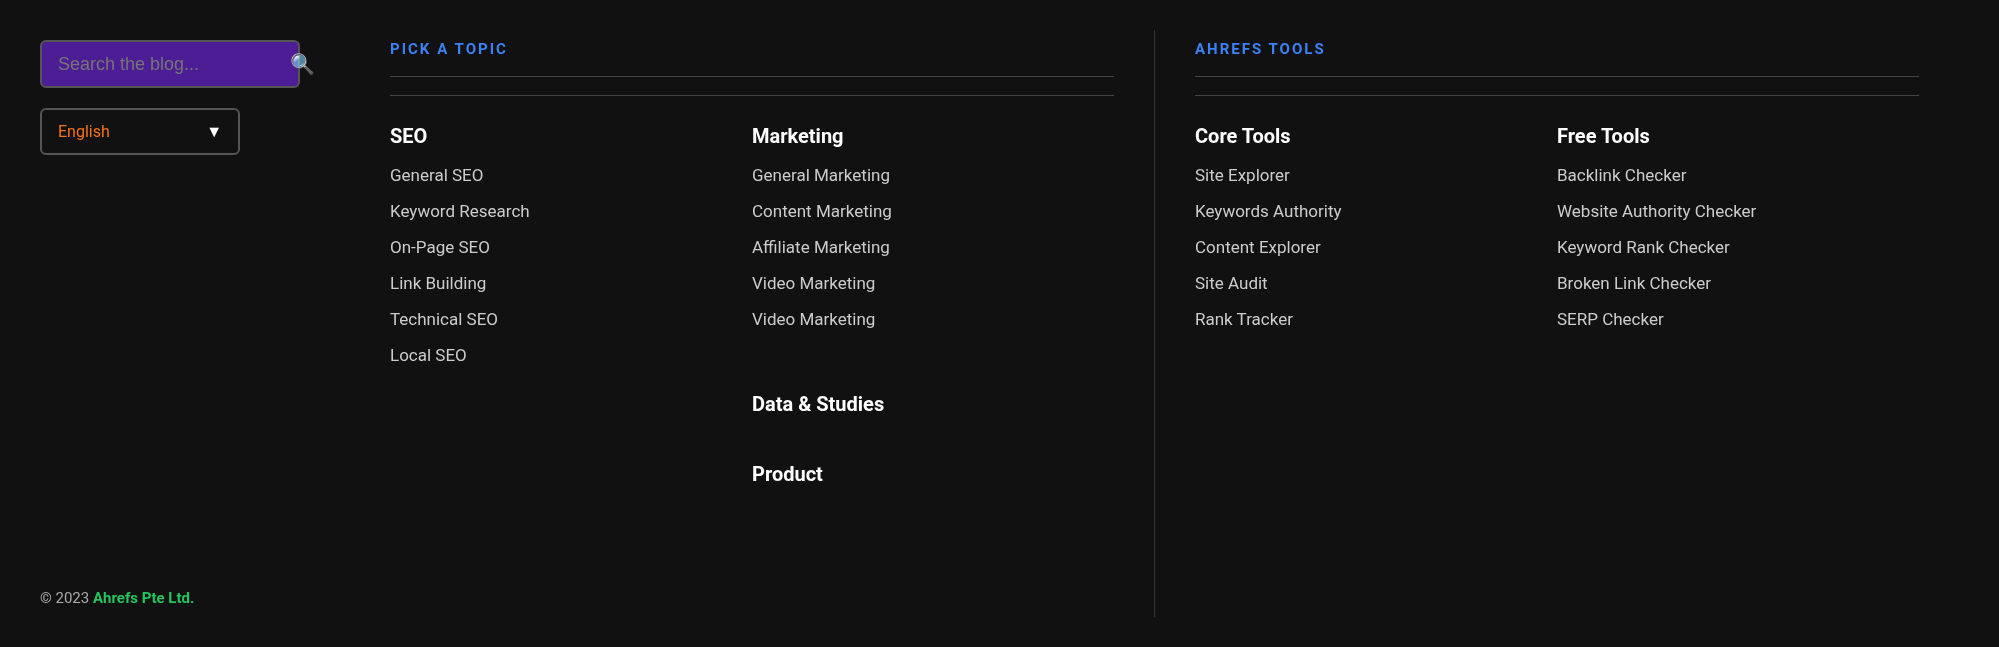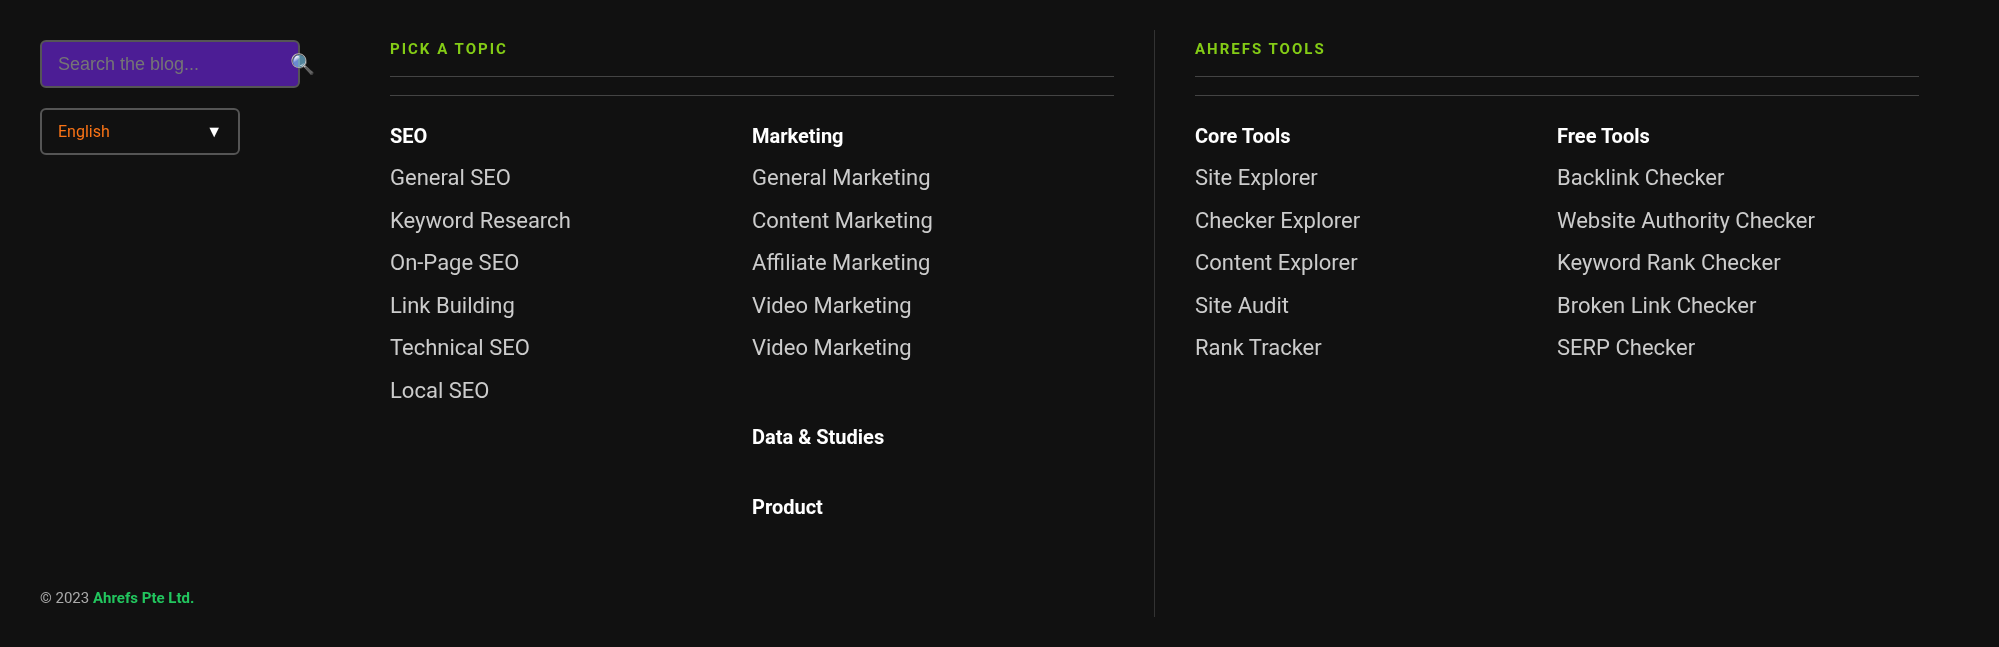--- a/index.html
+++ b/index.html
@@ -94,37 +94,37 @@
 
     .copyright span {
       color: #22c55e;
       font-weight: bold;
     }
 
     .section-title {
       font-size: 15px;
       font-weight: 700;
       letter-spacing: 2px;
-      color: #84cc16;
+      color: #3b82f6;
       text-transform: uppercase;
       margin-bottom: 18px;
       padding-bottom: 18px;
       border-bottom: 1px solid #444;
     }
 
     .col-header {
       font-size: 20px;
       font-weight: 700;
       color: #ffffff;
       margin-bottom: 16px;
       margin-top: 10px;
     }
 
     .col-item {
-      font-size: 22px;
+      font-size: 17px;
       color: #cccccc;
       margin-bottom: 14px;
       cursor: pointer;
       line-height: 1.3;
     }
 
     .pick-topic-wrapper {
       display: flex;
       flex-direction: column;
       flex: 1;
@@ -215,21 +215,21 @@
 
   <div class="ahrefs-tools-wrapper">
     <div class="section-title">AHREFS TOOLS</div>
     <hr class="section-divider">
 
     <div class="columns-row">
 
       <div class="tool-col">
         <div class="col-header">Core Tools</div>
         <div class="col-item">Site Explorer</div>
-        <div class="col-item">Checker Explorer</div>
+        <div class="col-item">Keywords Authority</div>
         <div class="col-item">Content Explorer</div>
         <div class="col-item">Site Audit</div>
         <div class="col-item">Rank Tracker</div>
       </div>
 
       <div class="tool-col">
         <div class="col-header">Free Tools</div>
         <div class="col-item">Backlink Checker</div>
         <div class="col-item">Website Authority Checker</div>
         <div class="col-item">Keyword Rank Checker</div>

